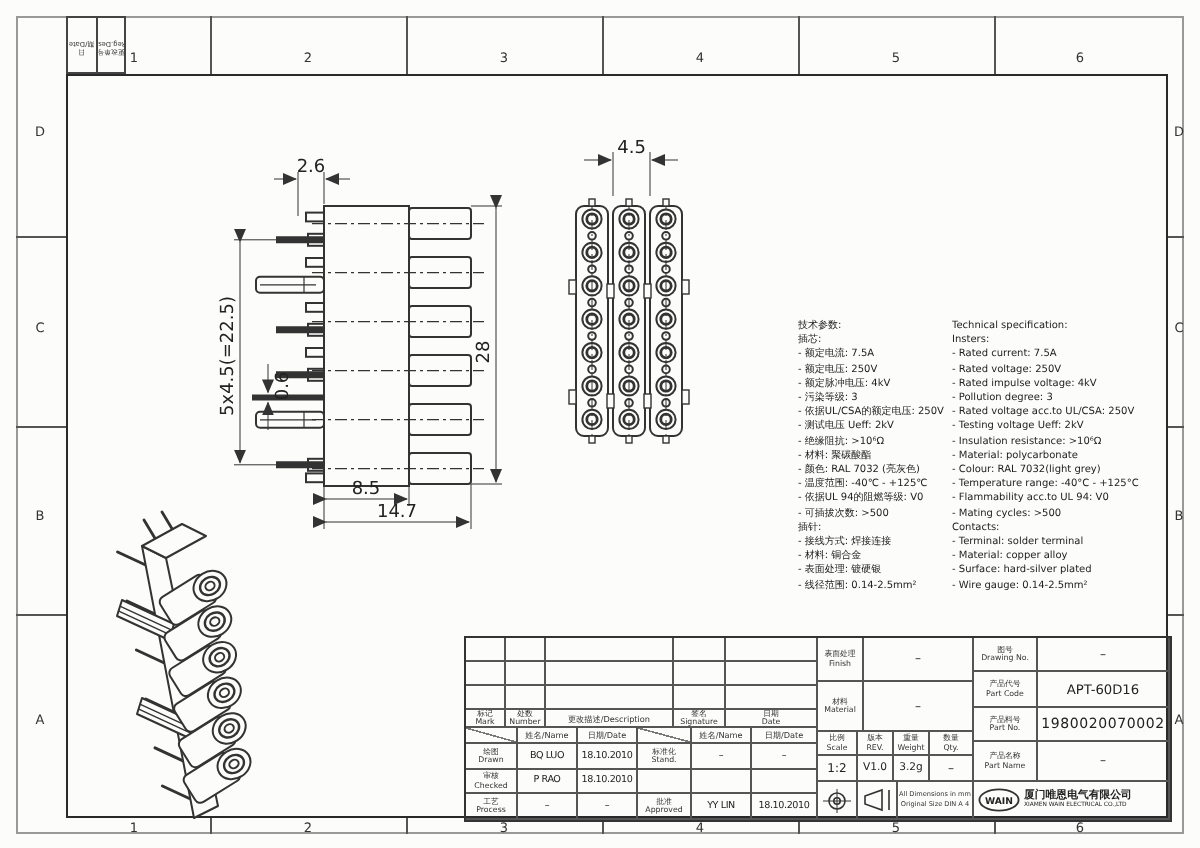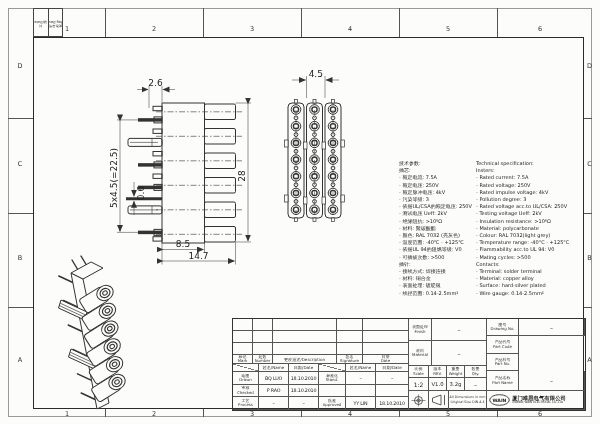--- a/index.html
+++ b/index.html
@@ -503,22 +503,24 @@
     <div class="cell note" style="left:216px;top:72px;width:38px;height:19px;flex-direction:column">
       <div>All Dimensions in mm</div>
       <div>Original Size DIN A 4</div>
     </div>
 
     <div class="cell lbl" style="left:254px;top:0;width:32px;height:17px">图号
 Drawing No.</div>
     <div class="cell v6" style="left:286px;top:0;width:66px;height:17px">–</div>
     <div class="cell lbl" style="left:254px;top:17px;width:32px;height:18px">产品代号
 Part Code</div>
+    <div class="cell" style="left:286px;top:17px;width:66px;height:18px;font-size:6.6px">APT-60D16</div>
     <div class="cell lbl" style="left:254px;top:35px;width:32px;height:17px">产品料号
 Part No.</div>
+    <div class="cell" style="left:286px;top:35px;width:66px;height:17px;font-size:7px;letter-spacing:0.3px">1980020070002</div>
     <div class="cell lbl" style="left:254px;top:52px;width:32px;height:20px">产品名称
 Part Name</div>
     <div class="cell v6" style="left:286px;top:52px;width:66px;height:20px">–</div>
 
     <div class="cell" style="left:254px;top:72px;width:98px;height:19px;justify-content:flex-start;gap:2px;padding-left:2px">
       <svg width="21" height="12" viewBox="0 0 21 12">
         <ellipse cx="10.5" cy="6" rx="9.8" ry="5.3" fill="none" stroke="#333" stroke-width="0.9"></ellipse>
         <text x="10.5" y="8" text-anchor="middle" font-size="4.6" font-weight="bold">WAIN</text>
       </svg>
       <div style="display:flex;flex-direction:column;align-items:flex-start;line-height:1.2">

